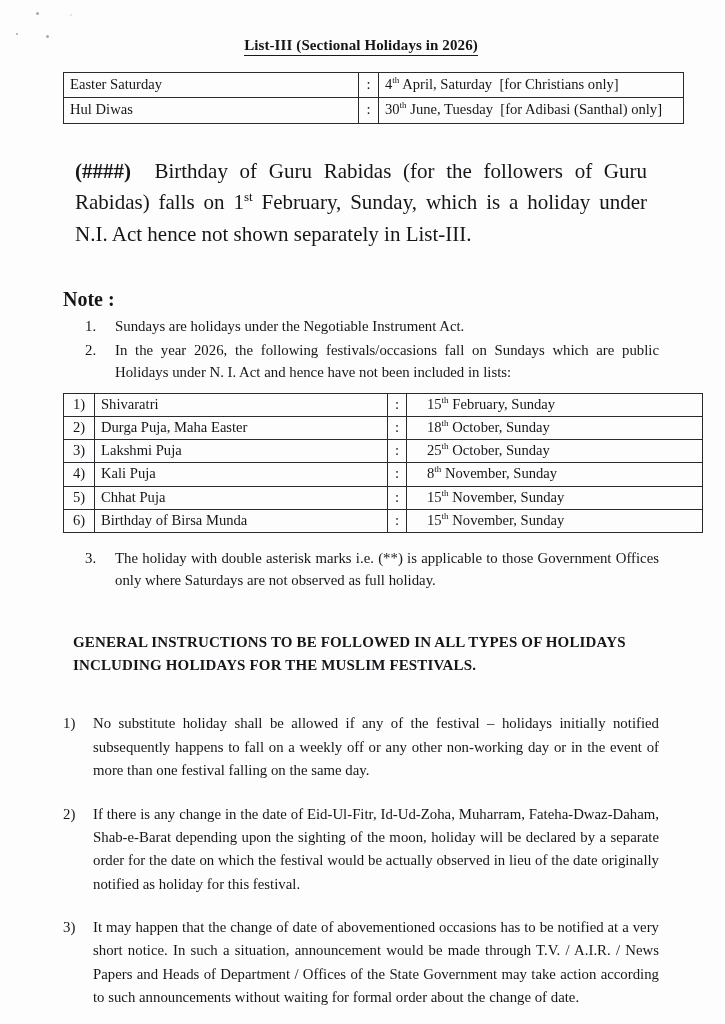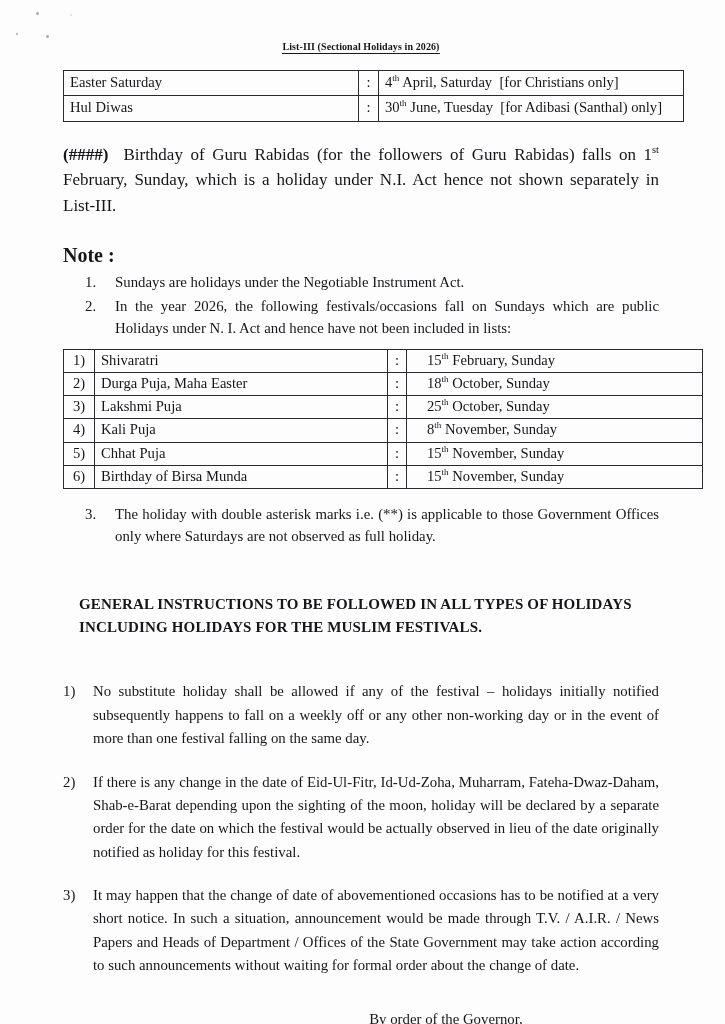--- a/index.html
+++ b/index.html
@@ -39,21 +39,21 @@
   }
 
   
   .title-wrap {
     text-align: center;
     padding-top: 36px;
   }
   .title {
     display: inline-block;
     font-weight: bold;
-    font-size: 10px;
+    font-size: 15px;
     letter-spacing: .1px;
     border-bottom: 1.4px solid #1a1a1e;
     padding-bottom: 1px;
   }
 
   
   table {
     border-collapse: collapse;
     width: 591px;
     table-layout: fixed;
@@ -80,24 +80,24 @@
   .tbl-sun td { height: 17px; padding-top: 1px; padding-bottom: 2px; }
 
   sup {
     font-size: .62em;
     vertical-align: super;
     line-height: 0;
   }
 
   
   .para {
-    font-size: 17px;
+    font-size: 21px;
     line-height: 1.5;
     text-align: justify;
-    margin: 0;
+    margin: 12px;
   }
   .gap-14 { height: 14px; }
   .gap-20 { height: 20px; }
   .gap-26 { height: 26px; }
   .gap-30 { height: 30px; }
 
   .bold { font-weight: bold; }
 
   .note-label {
     font-size: 20px;
@@ -139,21 +139,21 @@
     width: 24px;
     text-align: left;
   }
 
   .heading {
     font-size: 15px;
     font-weight: bold;
     line-height: 1.5;
     text-align: justify;
     letter-spacing: .15px;
-    margin: 16px;
+    margin: 10px;
   }
   .heading .ln2 { display: block; text-align: left; }
 
   
   .sig {
     margin-top: 30px;
     text-align: center;
     font-size: 14.8px;
     line-height: 1.5;
     padding-left: 170px;

